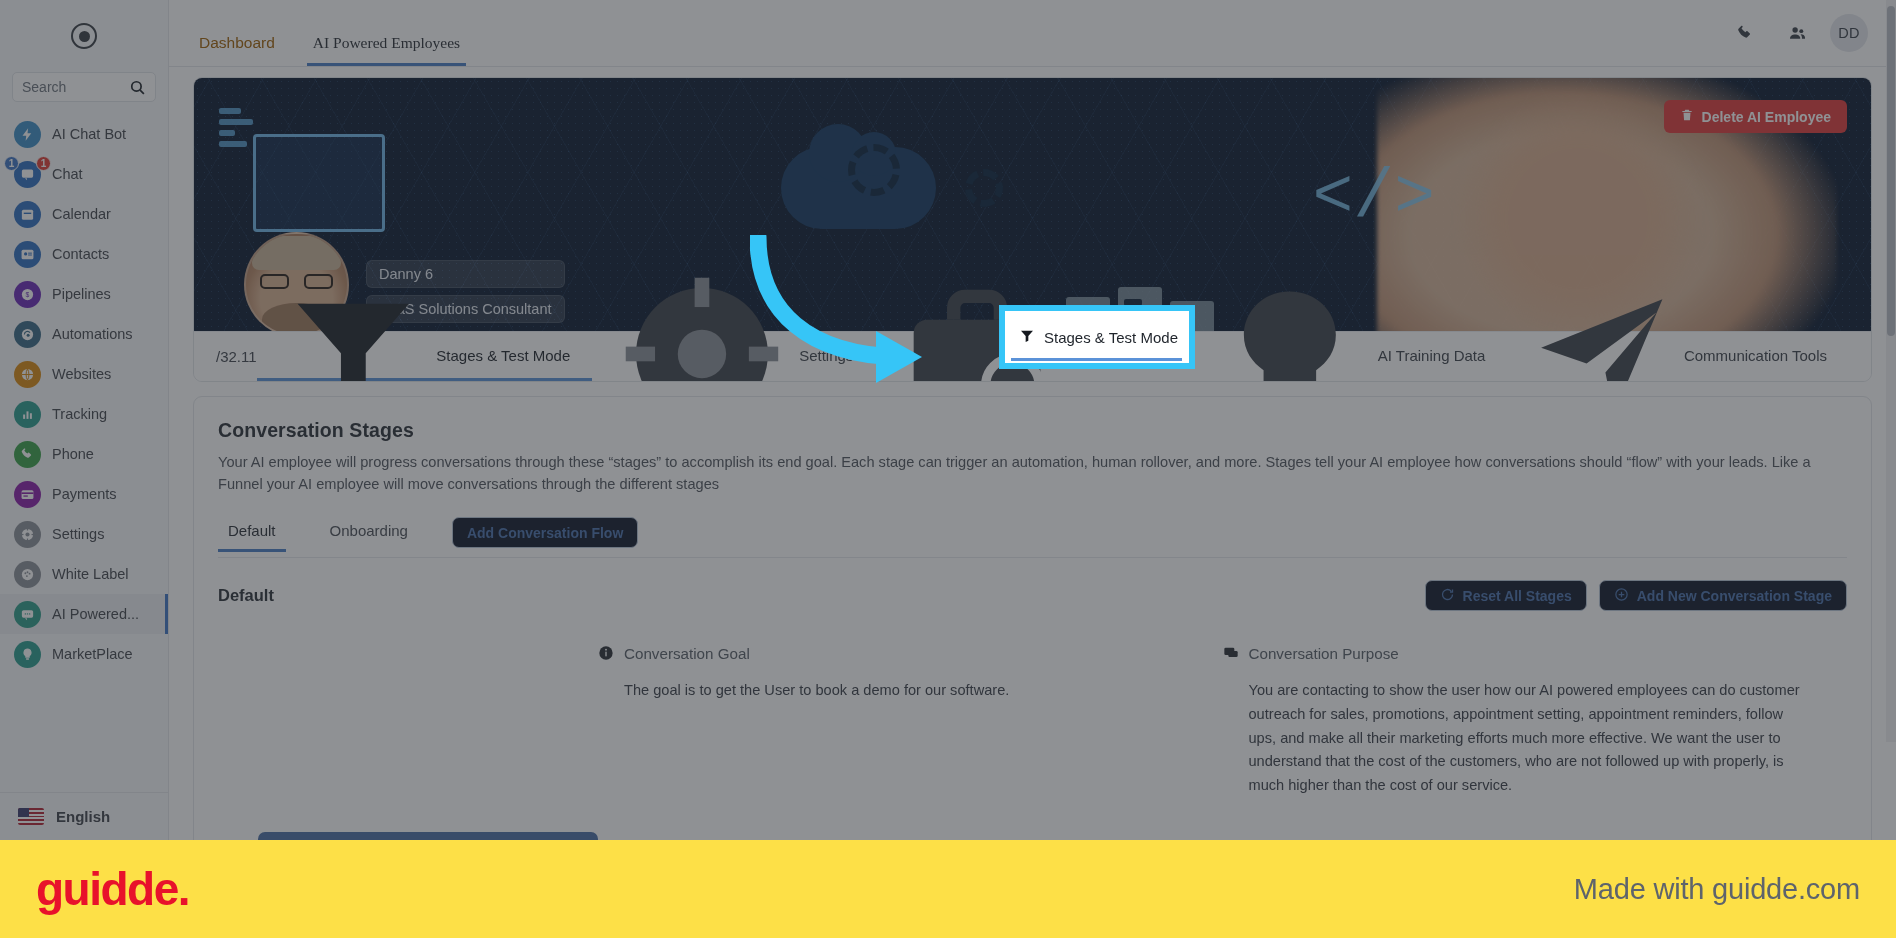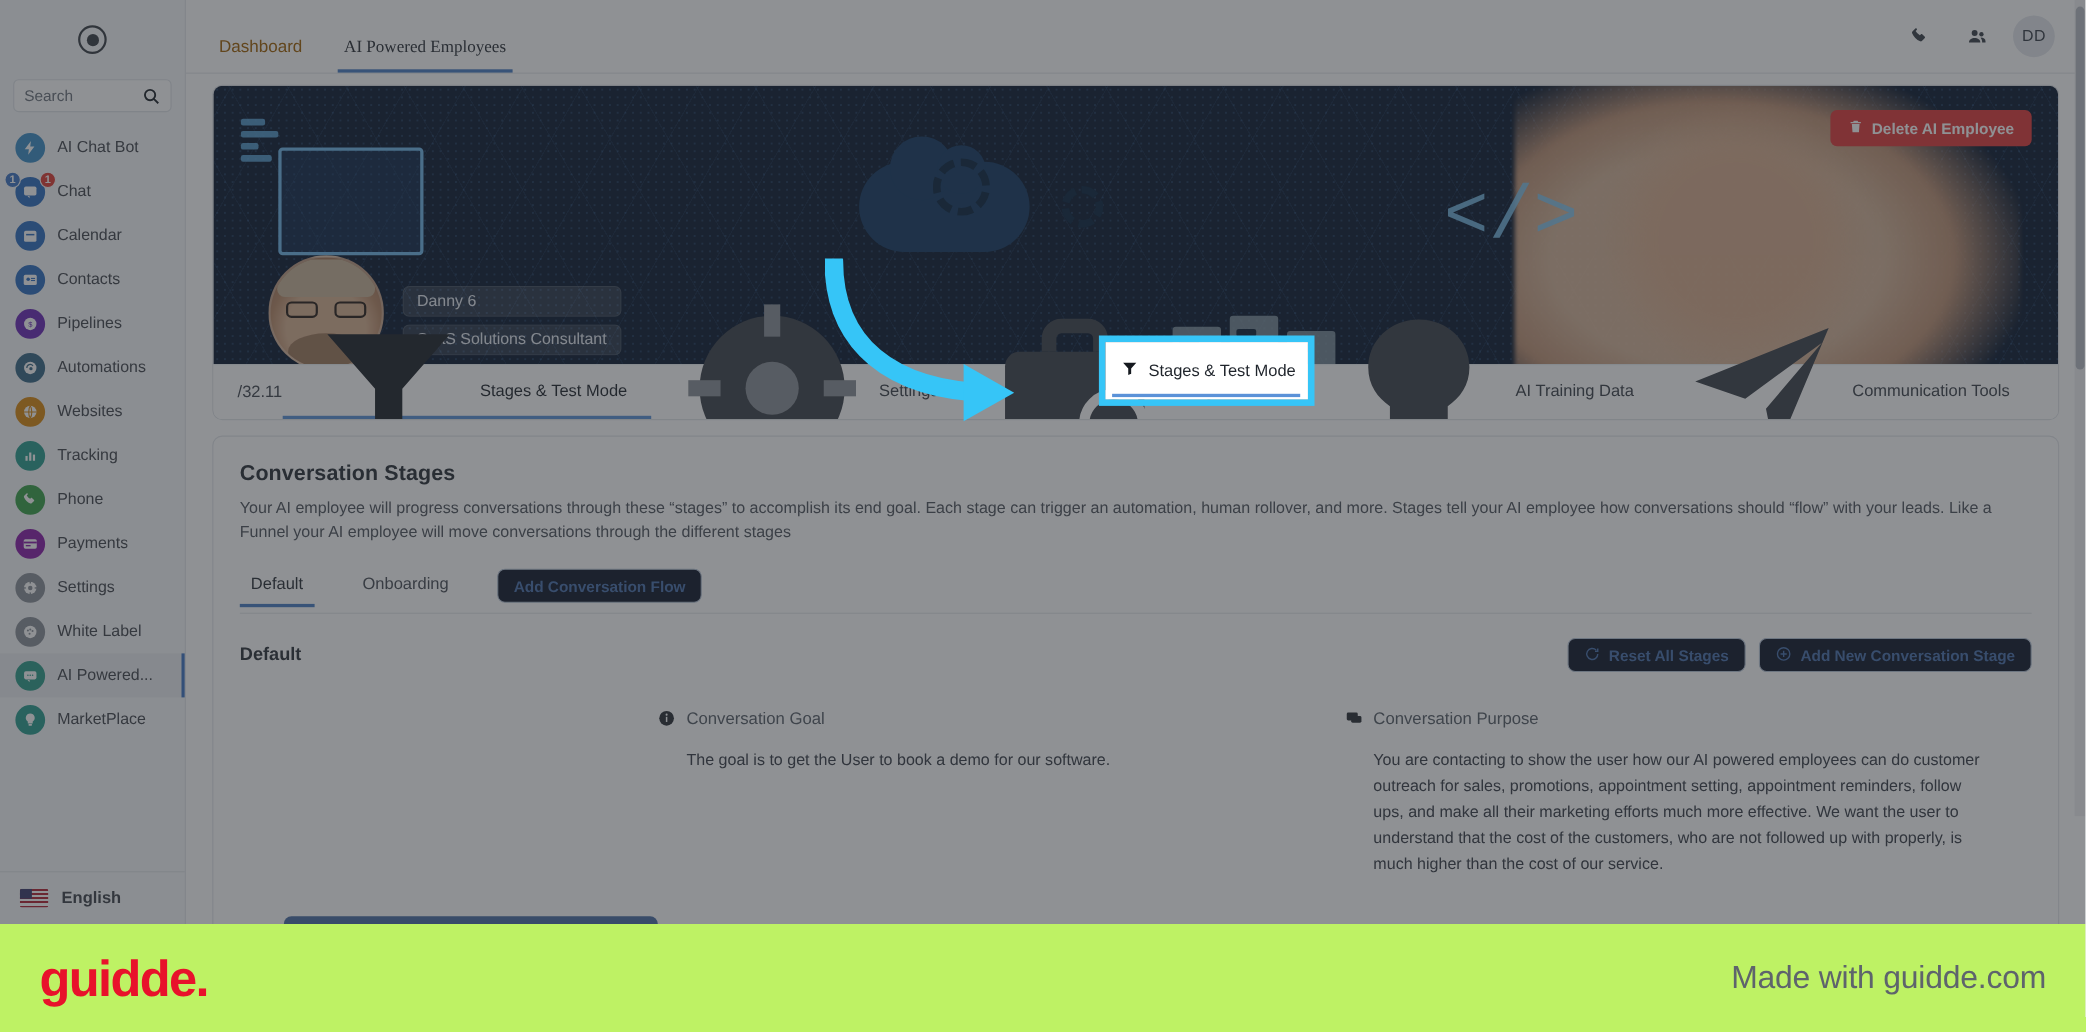--- a/index.html
+++ b/index.html
@@ -268,21 +268,21 @@
     background:#ffffff; display:flex; align-items:center; gap:9px; padding-left: 14px;
     font-size: 15px; color:#1f242b; white-space:nowrap;
   }
   .hl-underline { position:absolute; left:1011px; top: 358px; width: 171px; height:3px; background:#5b92d8; }
   .hl-inner svg { width:16px;height:16px;flex:0 0 16px;}
   .arrow { position:absolute; left: 750px; top: 235px; width: 260px; height: 155px; }
 
   
   .footer {
     position:absolute; left:0; right:0; bottom:0; height: 98px;
-    background:#bef264; display:flex; align-items:center; justify-content:space-between;
+    background:#fde047; display:flex; align-items:center; justify-content:space-between;
     padding: 0 36px;
   }
   .guidde-logo { font-size: 46px; font-weight: 700; color:#e8122b; letter-spacing:-1.5px; }
   .made-with { font-size: 29px; color:#5e646c; letter-spacing:-.2px; }
 
   .scroll-track { position:absolute; right:0; top:0; width:10px; bottom:98px; background:#f0f1f3; }
   .scroll-thumb { position:absolute; right:1px; top: 6px; width:8px; height: 330px; border-radius:4px; background:#b9bdc4; }
 </style>
 </head>
 <body>

